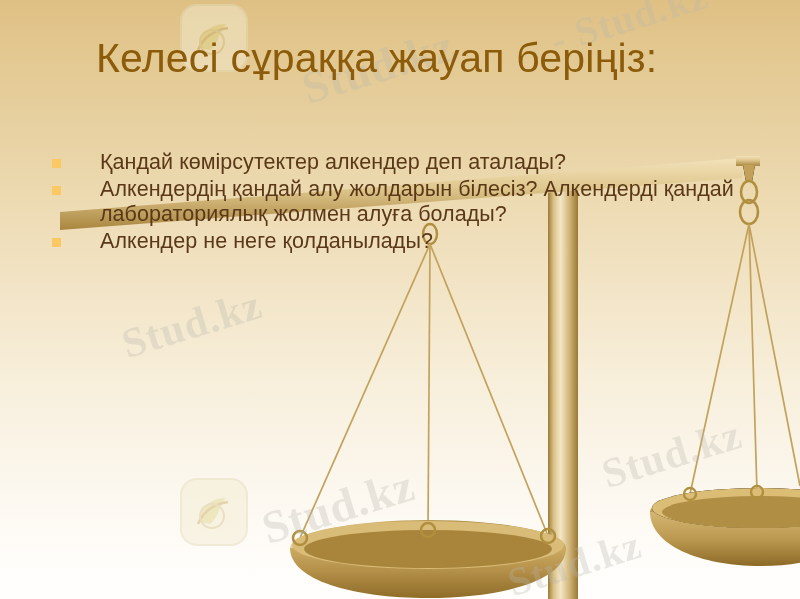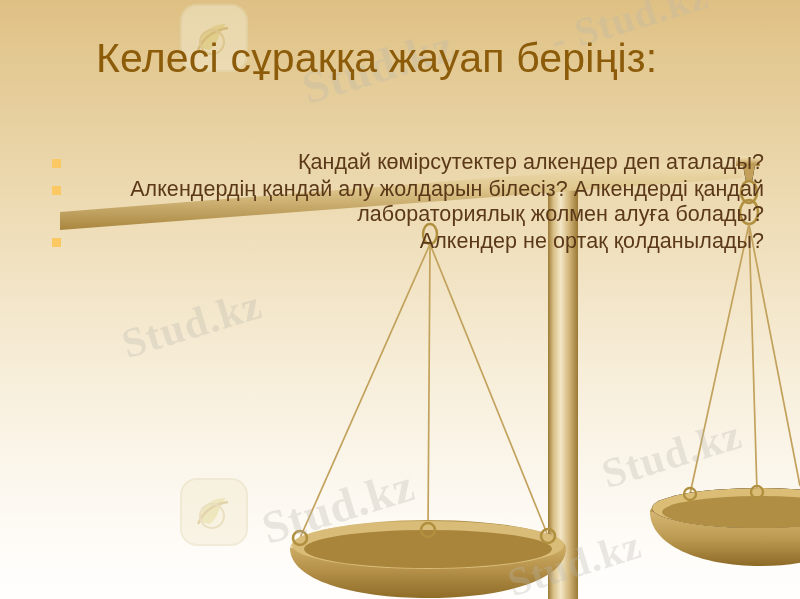--- a/index.html
+++ b/index.html
@@ -80,21 +80,20 @@
     letter-spacing: 0.2px;
     white-space: nowrap;
   }
 
   
   #bullets {
     position: absolute;
     left: 44px;
     top: 150px;
     width: 720px;
-    text-align: right;
   }
   .bullet-row {
     position: relative;
     display: flex;
     align-items: flex-start;
     margin-bottom: 1px;
   }
   .bullet-marker {
     flex: 0 0 auto;
     width: 9px;
@@ -228,18 +227,18 @@
 
 
     <div class="bullet-row">
       <span class="bullet-marker"></span>
       <span class="bullet-text">Алкендердің қандай алу жолдарын білесіз? Алкендерді қандай лабораториялық жолмен алуға болады?</span>
     </div>
 
 
     <div class="bullet-row">
       <span class="bullet-marker"></span>
-      <span class="bullet-text">Алкендер не ортақ қолданылады?</span>
+      <span class="bullet-text">Алкендер не неге қолданылады?</span>
     </div>
 
   </div>
 
 </div>
 
 </body></html>

